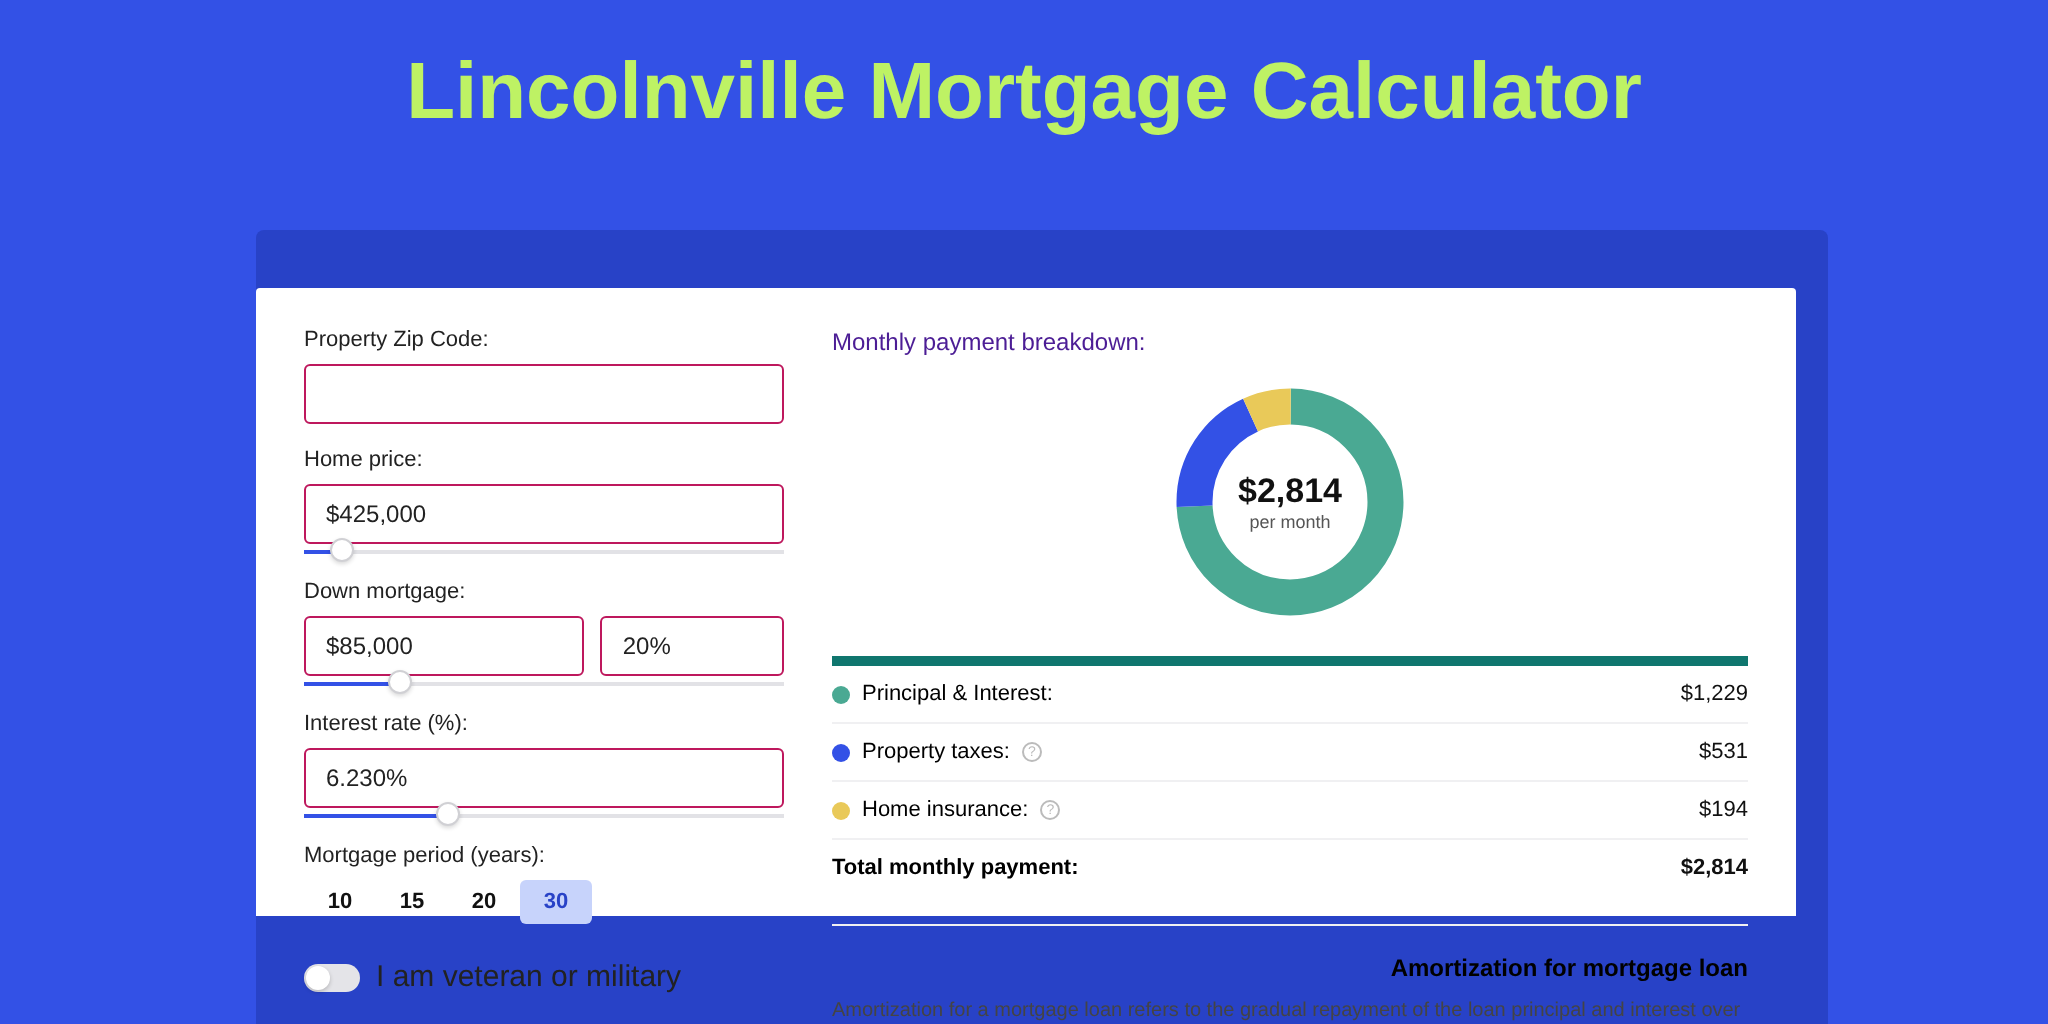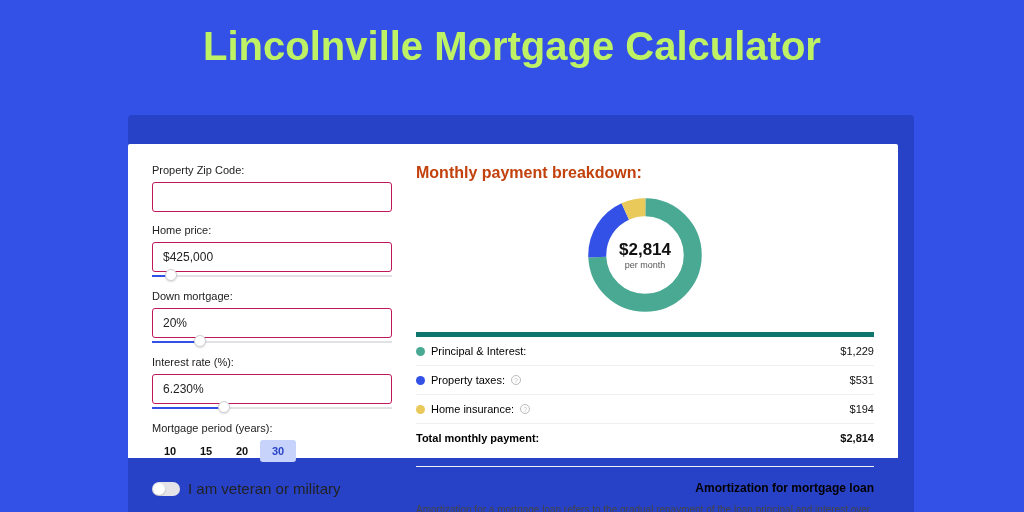--- a/index.html
+++ b/index.html
@@ -127,23 +127,23 @@
     width: 12px; height: 12px;
     background: #fff;
     border-radius: 50%;
     position: absolute;
     left: 1px; top: 1px;
     box-shadow: 0 1px 2px rgba(0,0,0,.2);
   }
   .toggle-label { font-size: 15px; color: #222; }
 
   .breakdown-title {
-    font-size: 16px;
-    font-weight: 700;
-    color: #c2410c;
+    font-size: 12px;
+    font-weight: 400;
+    color: #4c1d95;
     margin-bottom: 10px;
   }
   .donut-wrap {
     display: flex;
     justify-content: center;
     margin-bottom: 14px;
   }
   .donut {
     width: 126px; height: 126px;
     position: relative;
@@ -219,20 +219,21 @@
         <div class="slider-track">
           <div class="slider-line"></div>
           <div class="slider-fill" id="hp-fill" style="width: 8%;"></div>
           <div class="slider-thumb" id="hp-thumb" style="left: 8%;"></div>
         </div>
       </div>
 
       <div class="field">
         <label class="field-label">Down mortgage:</label>
         <div class="dp-row">
+          <input class="text-input" value="$85,000" style="">
           <input class="text-input" value="20%" style="">
         </div>
         <div class="slider-track">
           <div class="slider-line"></div>
           <div class="slider-fill" id="dp-fill" style="width: 20%;"></div>
           <div class="slider-thumb" id="dp-thumb" style="left: 20%;"></div>
         </div>
       </div>
 
       <div class="field">

